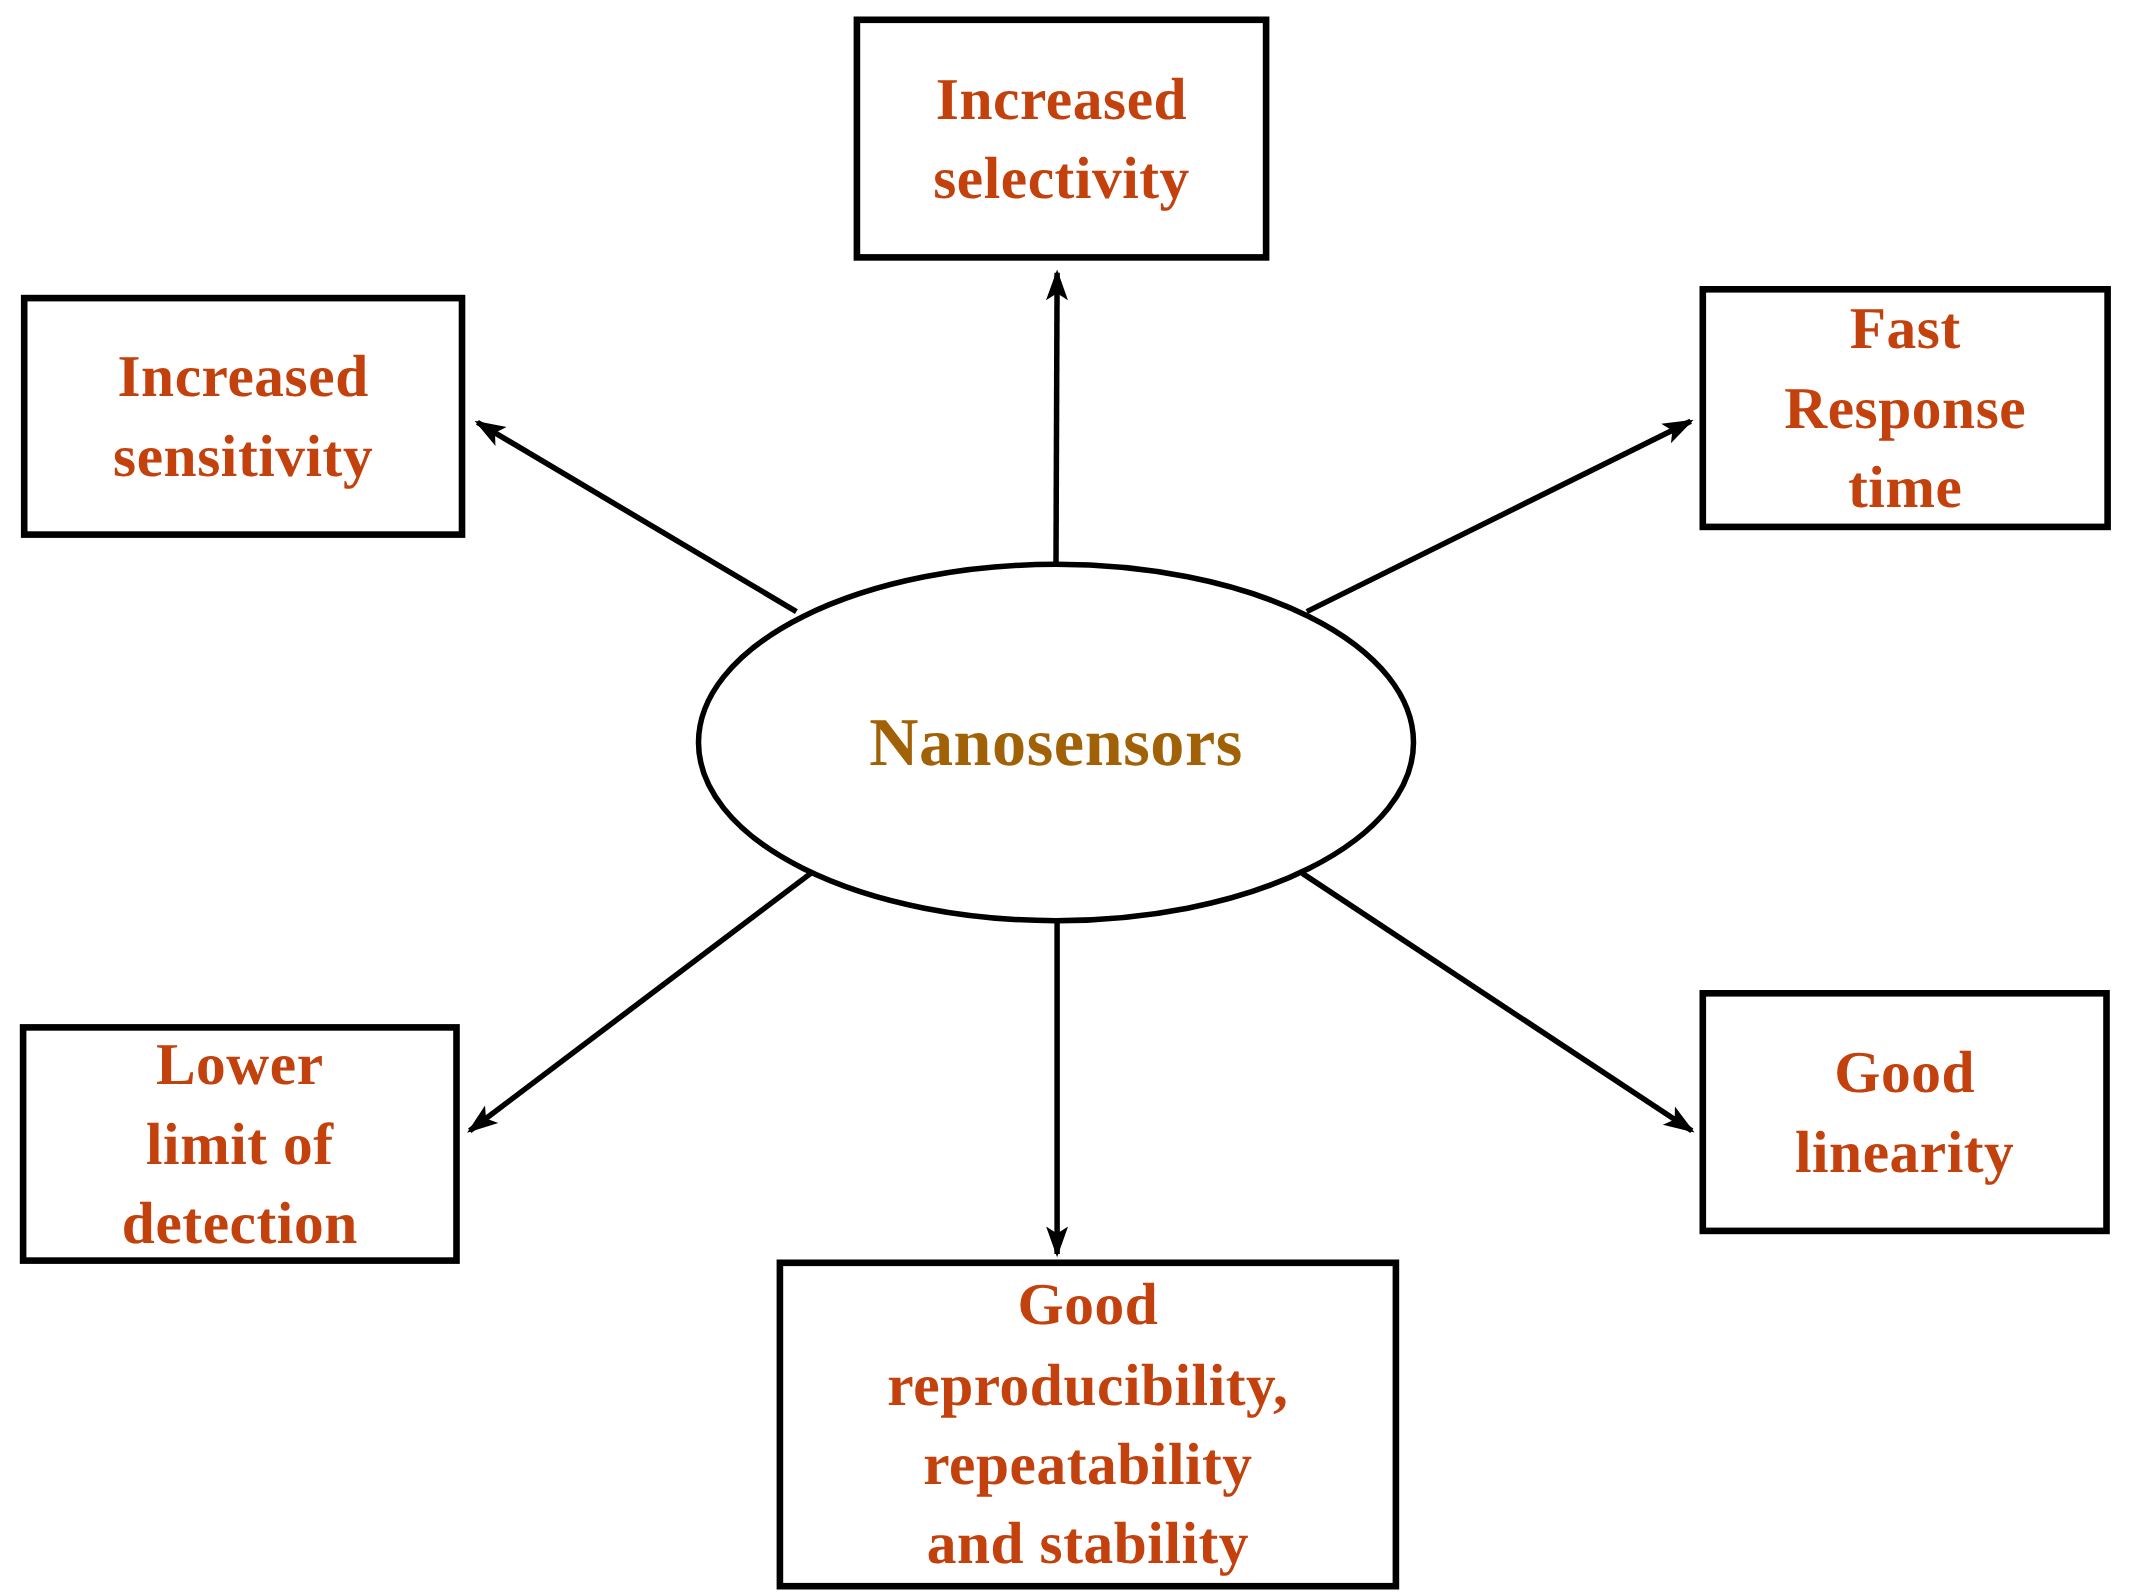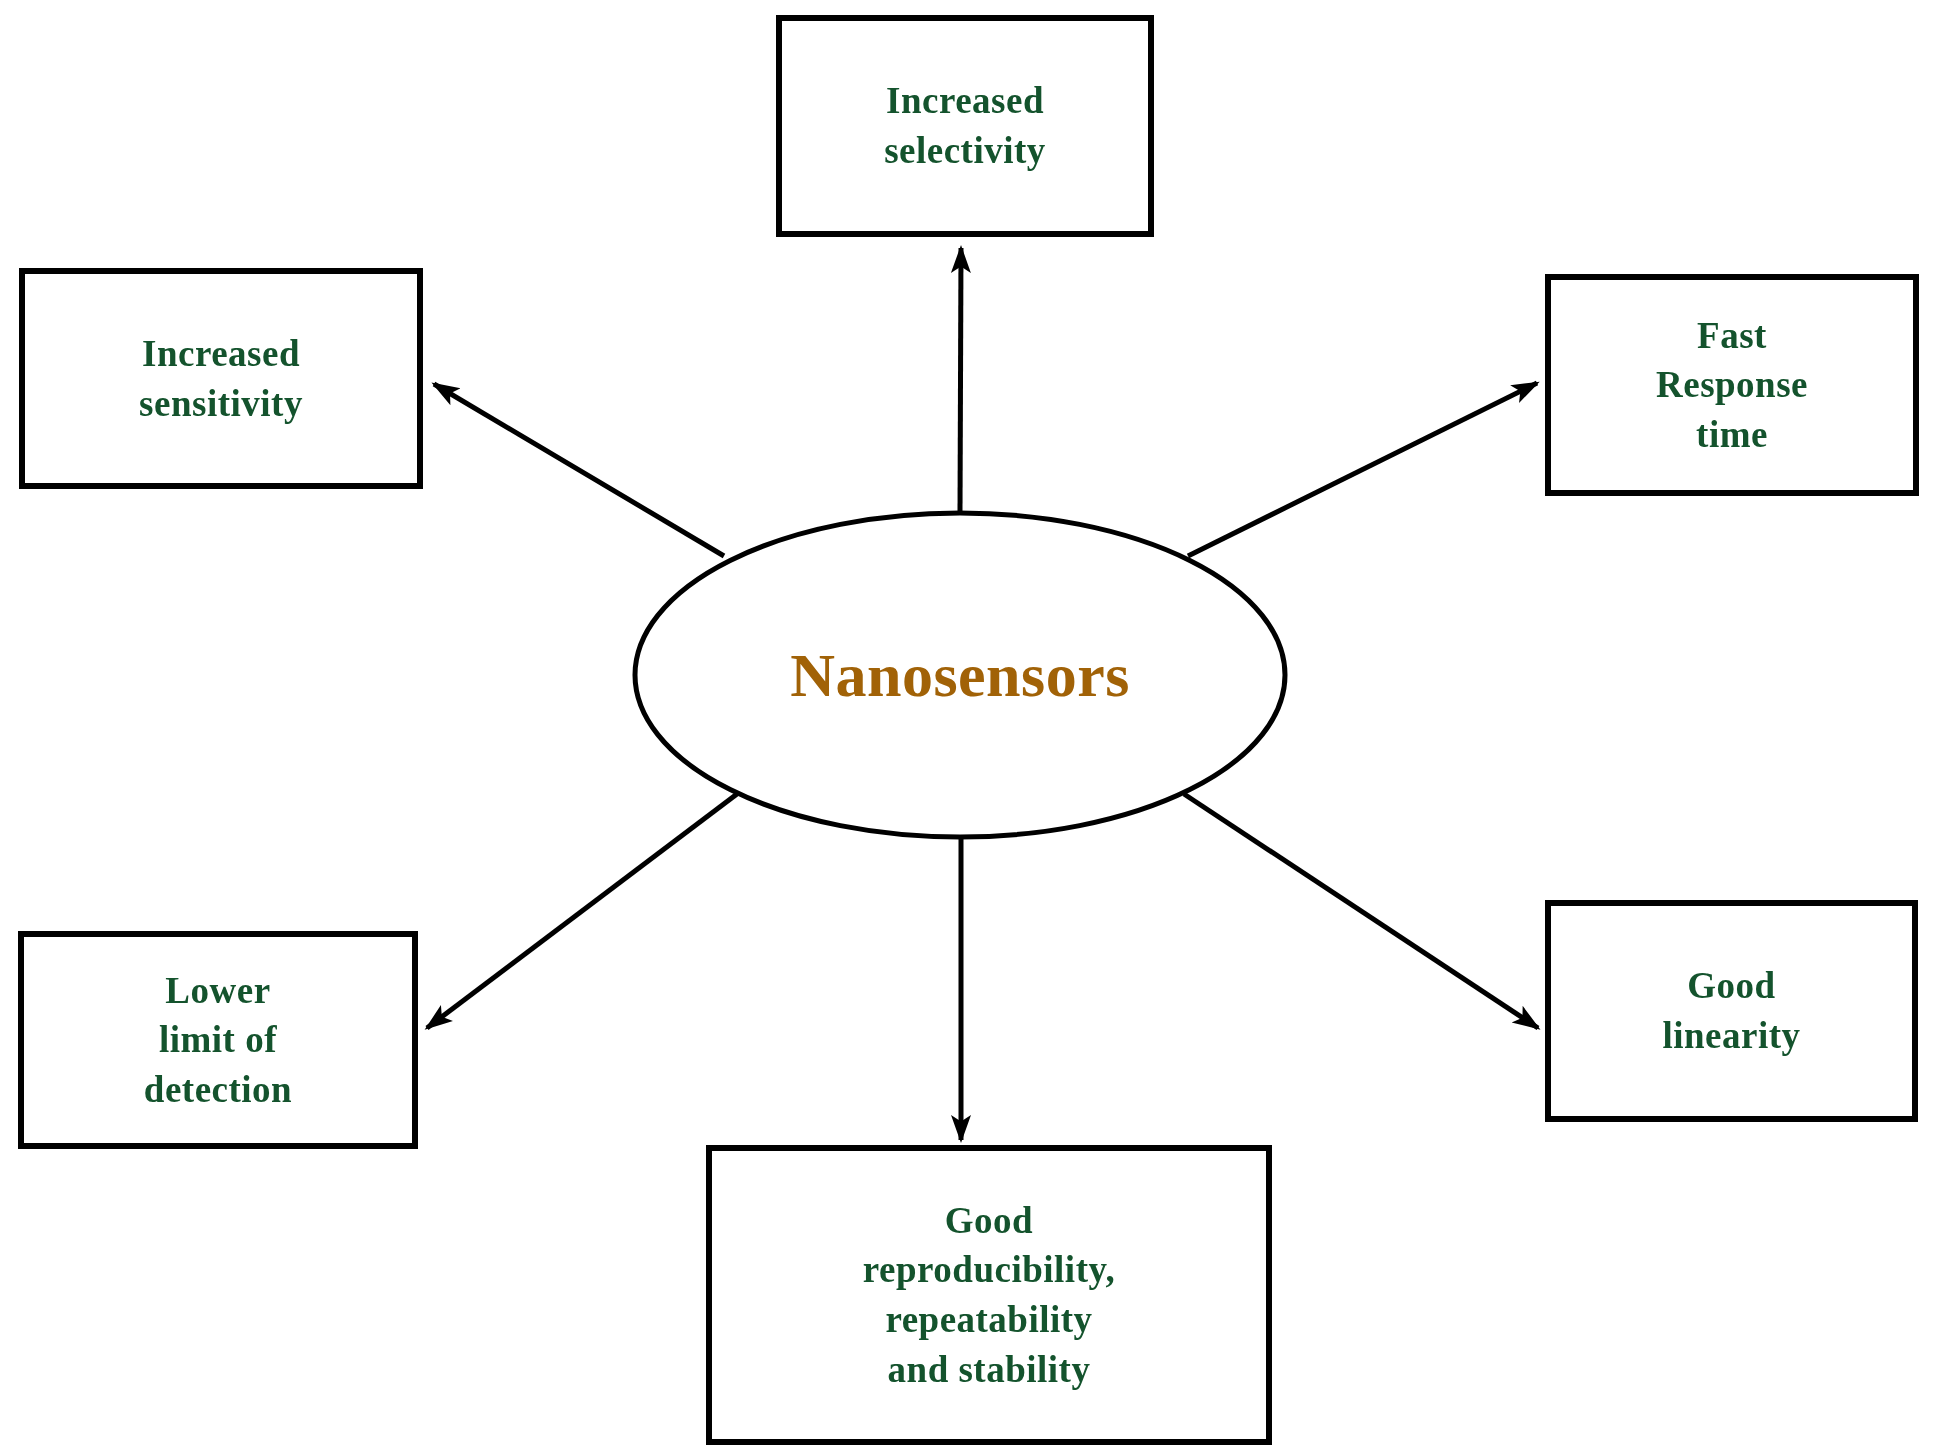--- a/index.html
+++ b/index.html
@@ -25,29 +25,29 @@
   .node {
     position: absolute;
     box-sizing: border-box;
     border: 6px solid #000000;
     background: #ffffff;
     display: flex;
     align-items: center;
     justify-content: center;
     text-align: center;
     font-weight: bold;
-    font-size: 37px;
+    font-size: 54px;
     line-height: 1.34;
-    color: #14532d;
+    color: #c2410c;
     white-space: pre-line;
     letter-spacing: 0.5px;
   }
   .node-top          { left: 776px;  top: 15px;   width: 378px; height: 222px; }
   .node-top-left     { left: 19px;   top: 268px;  width: 404px; height: 221px; }
-  .node-top-right    { left: 1545px; top: 274px;  width: 374px; height: 222px; }
+  .node-top-right    { left: 1545px; top: 260px;  width: 374px; height: 222px; }
   .node-bottom-left  { left: 18px;   top: 931px;  width: 400px; height: 218px; }
   .node-bottom-right { left: 1545px; top: 900px;  width: 373px; height: 222px; }
   .node-bottom       { left: 706px;  top: 1145px; width: 566px; height: 300px; }
   .center-label {
     position: absolute;
     left: 635px;
     top: 513px;
     width: 650px;
     height: 324px;
     display: flex;

